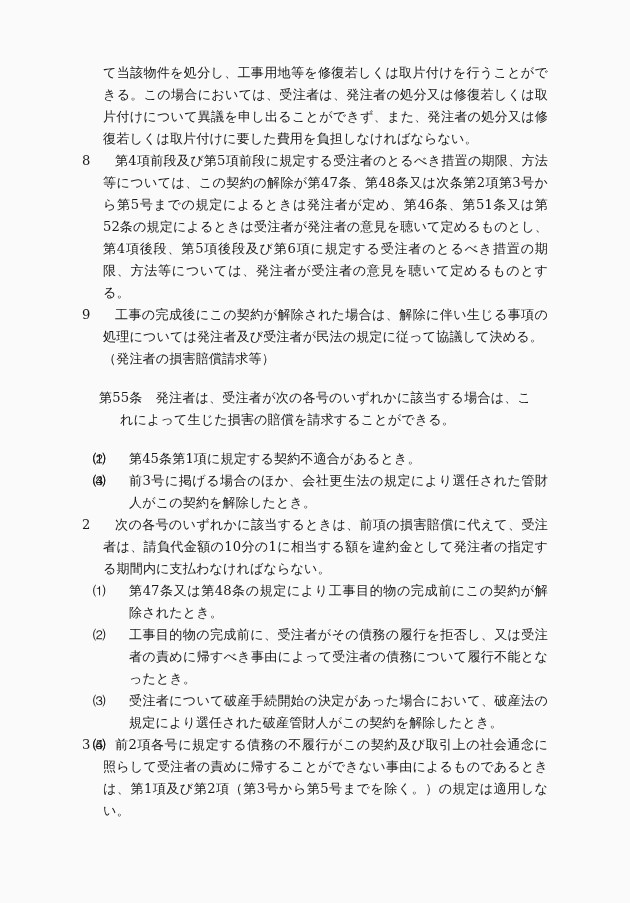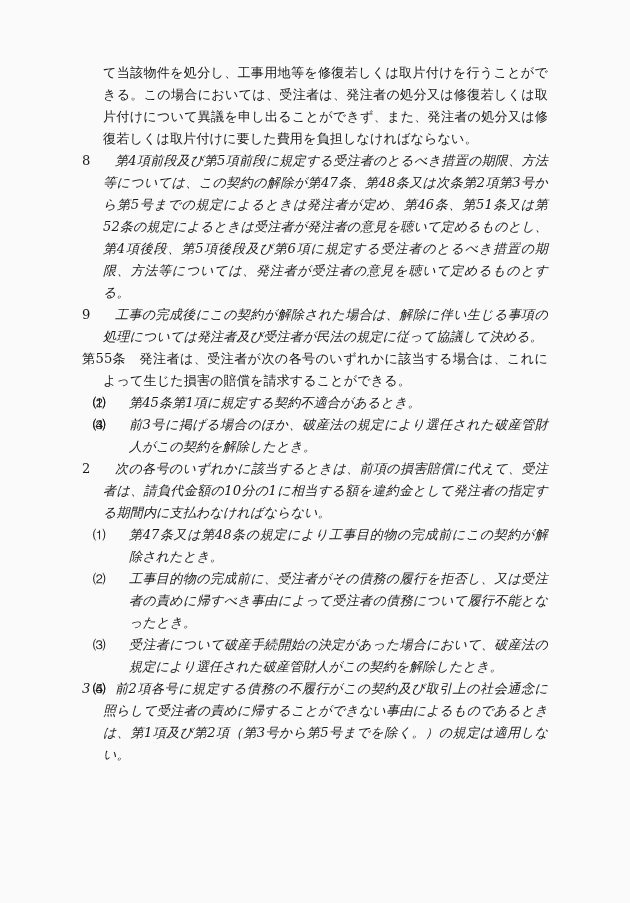--- a/index.html
+++ b/index.html
@@ -57,21 +57,21 @@
     text-align: left;
     font-size: 13.1px;
   }
   .para-num > .txt {
     display: block;
     text-indent: 12px;
   }
 
   
   .para-article {
-    margin: 0;
+    margin: 17px;
     padding-left: 21px;
     text-indent: -21px;
   }
 
   
   .para-title {
     margin: 0;
     padding-left: 21px;
     text-indent: 0;
   }
@@ -93,51 +93,51 @@
     letter-spacing: -0.2px;
   }
   .item > .txt {
     display: block;
   }
 
   
   .doc-body p:last-child,
   .doc-body .txt {
     text-align: justify;
-    font-style: italic;
   }
 </style>
 </head>
 <body style="background: rgb(250, 250, 250); color: rgb(26, 26, 26);">
 
 <div class="page">
   <div class="doc-body" id="doc-body">
       <p class="para-cont">て当該物件を処分し、工事用地等を修復若しくは取片付けを行うことができる。この場合においては、受注者は、発注者の処分又は修復若しくは取片付けについて異議を申し出ることができず、また、発注者の処分又は修復若しくは取片付けに要した費用を負担しなければならない。</p>
       <p class="para-num">
         <span class="num">8</span>
         <span class="txt">第4項前段及び第5項前段に規定する受注者のとるべき措置の期限、方法等については、この契約の解除が第47条、第48条又は次条第2項第3号から第5号までの規定によるときは発注者が定め、第46条、第51条又は第52条の規定によるときは受注者が発注者の意見を聴いて定めるものとし、第4項後段、第5項後段及び第6項に規定する受注者のとるべき措置の期限、方法等については、発注者が受注者の意見を聴いて定めるものとする。</span>
       </p>
       <p class="para-num">
         <span class="num">9</span>
         <span class="txt">工事の完成後にこの契約が解除された場合は、解除に伴い生じる事項の処理については発注者及び受注者が民法の規定に従って協議して決める。</span>
       </p>
+      <p class="para-title">（発注者の損害賠償請求等）</p>
       <p class="para-article">第55条　発注者は、受注者が次の各号のいずれかに該当する場合は、これによって生じた損害の賠償を請求することができる。</p>
       <p class="item">
         <span class="marker">⑴</span>
       </p>
       <p class="item">
         <span class="marker">⑵</span>
         <span class="txt">第45条第1項に規定する契約不適合があるとき。</span>
       </p>
       <p class="item">
         <span class="marker">⑶</span>
       </p>
       <p class="item">
         <span class="marker">⑷</span>
-        <span class="txt">前3号に掲げる場合のほか、破産法の規定により選任された破産管財人がこの契約を解除したとき。</span>
+        <span class="txt">前3号に掲げる場合のほか、会社更生法の規定により選任された管財人がこの契約を解除したとき。</span>
       </p>
       <p class="para-num">
         <span class="num">2</span>
         <span class="txt">次の各号のいずれかに該当するときは、前項の損害賠償に代えて、受注者は、請負代金額の10分の1に相当する額を違約金として発注者の指定する期間内に支払わなければならない。</span>
       </p>
       <p class="item">
         <span class="marker">⑴</span>
         <span class="txt">第47条又は第48条の規定により工事目的物の完成前にこの契約が解除されたとき。</span>
       </p>
       <p class="item">

